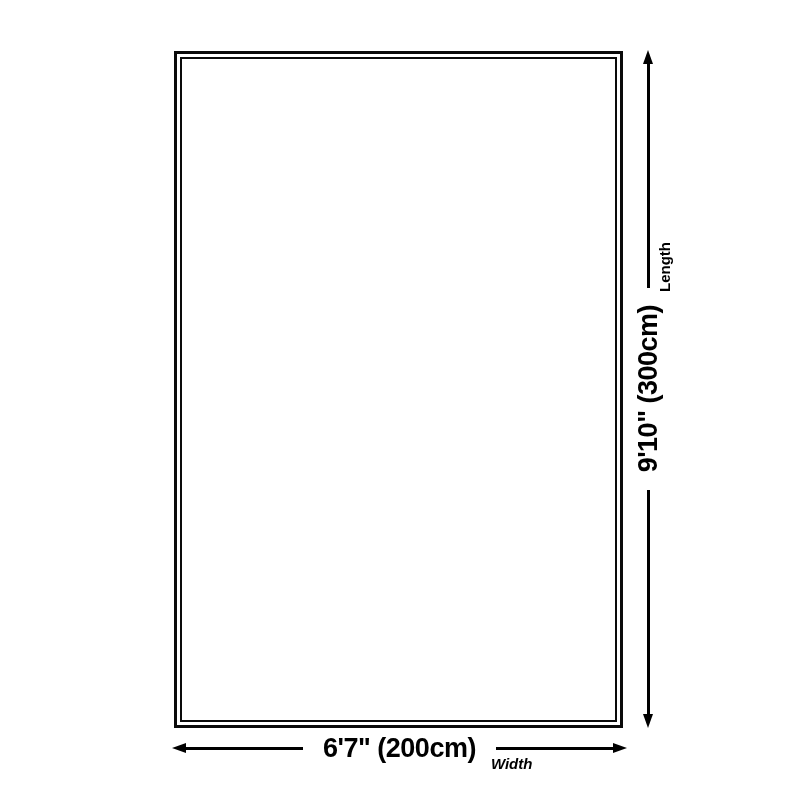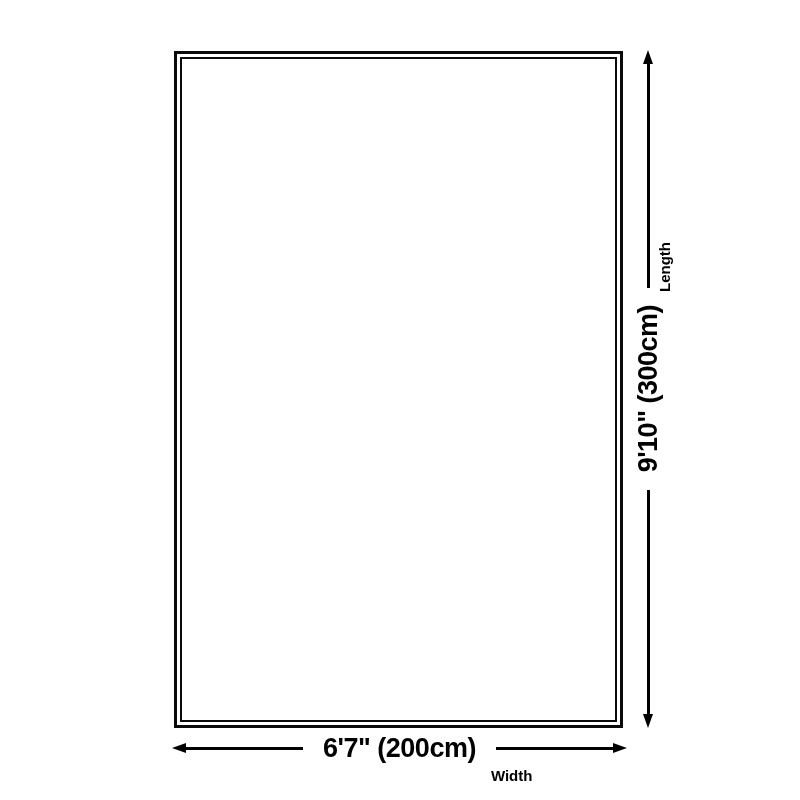--- a/index.html
+++ b/index.html
@@ -86,21 +86,22 @@
 
   
   .dim-caption {
     font-size: 15px;
     font-weight: 700;
     white-space: nowrap;
   }
   .caption-h {
     position: absolute;
     left: -5px;
-    top: 20px;
+    top: 8px;
+    font-style: italic;
   }
   .caption-v {
     position: absolute;
     bottom: -4px;
     left: 9px;
   }
 </style>
 </head>
 <body>
 

